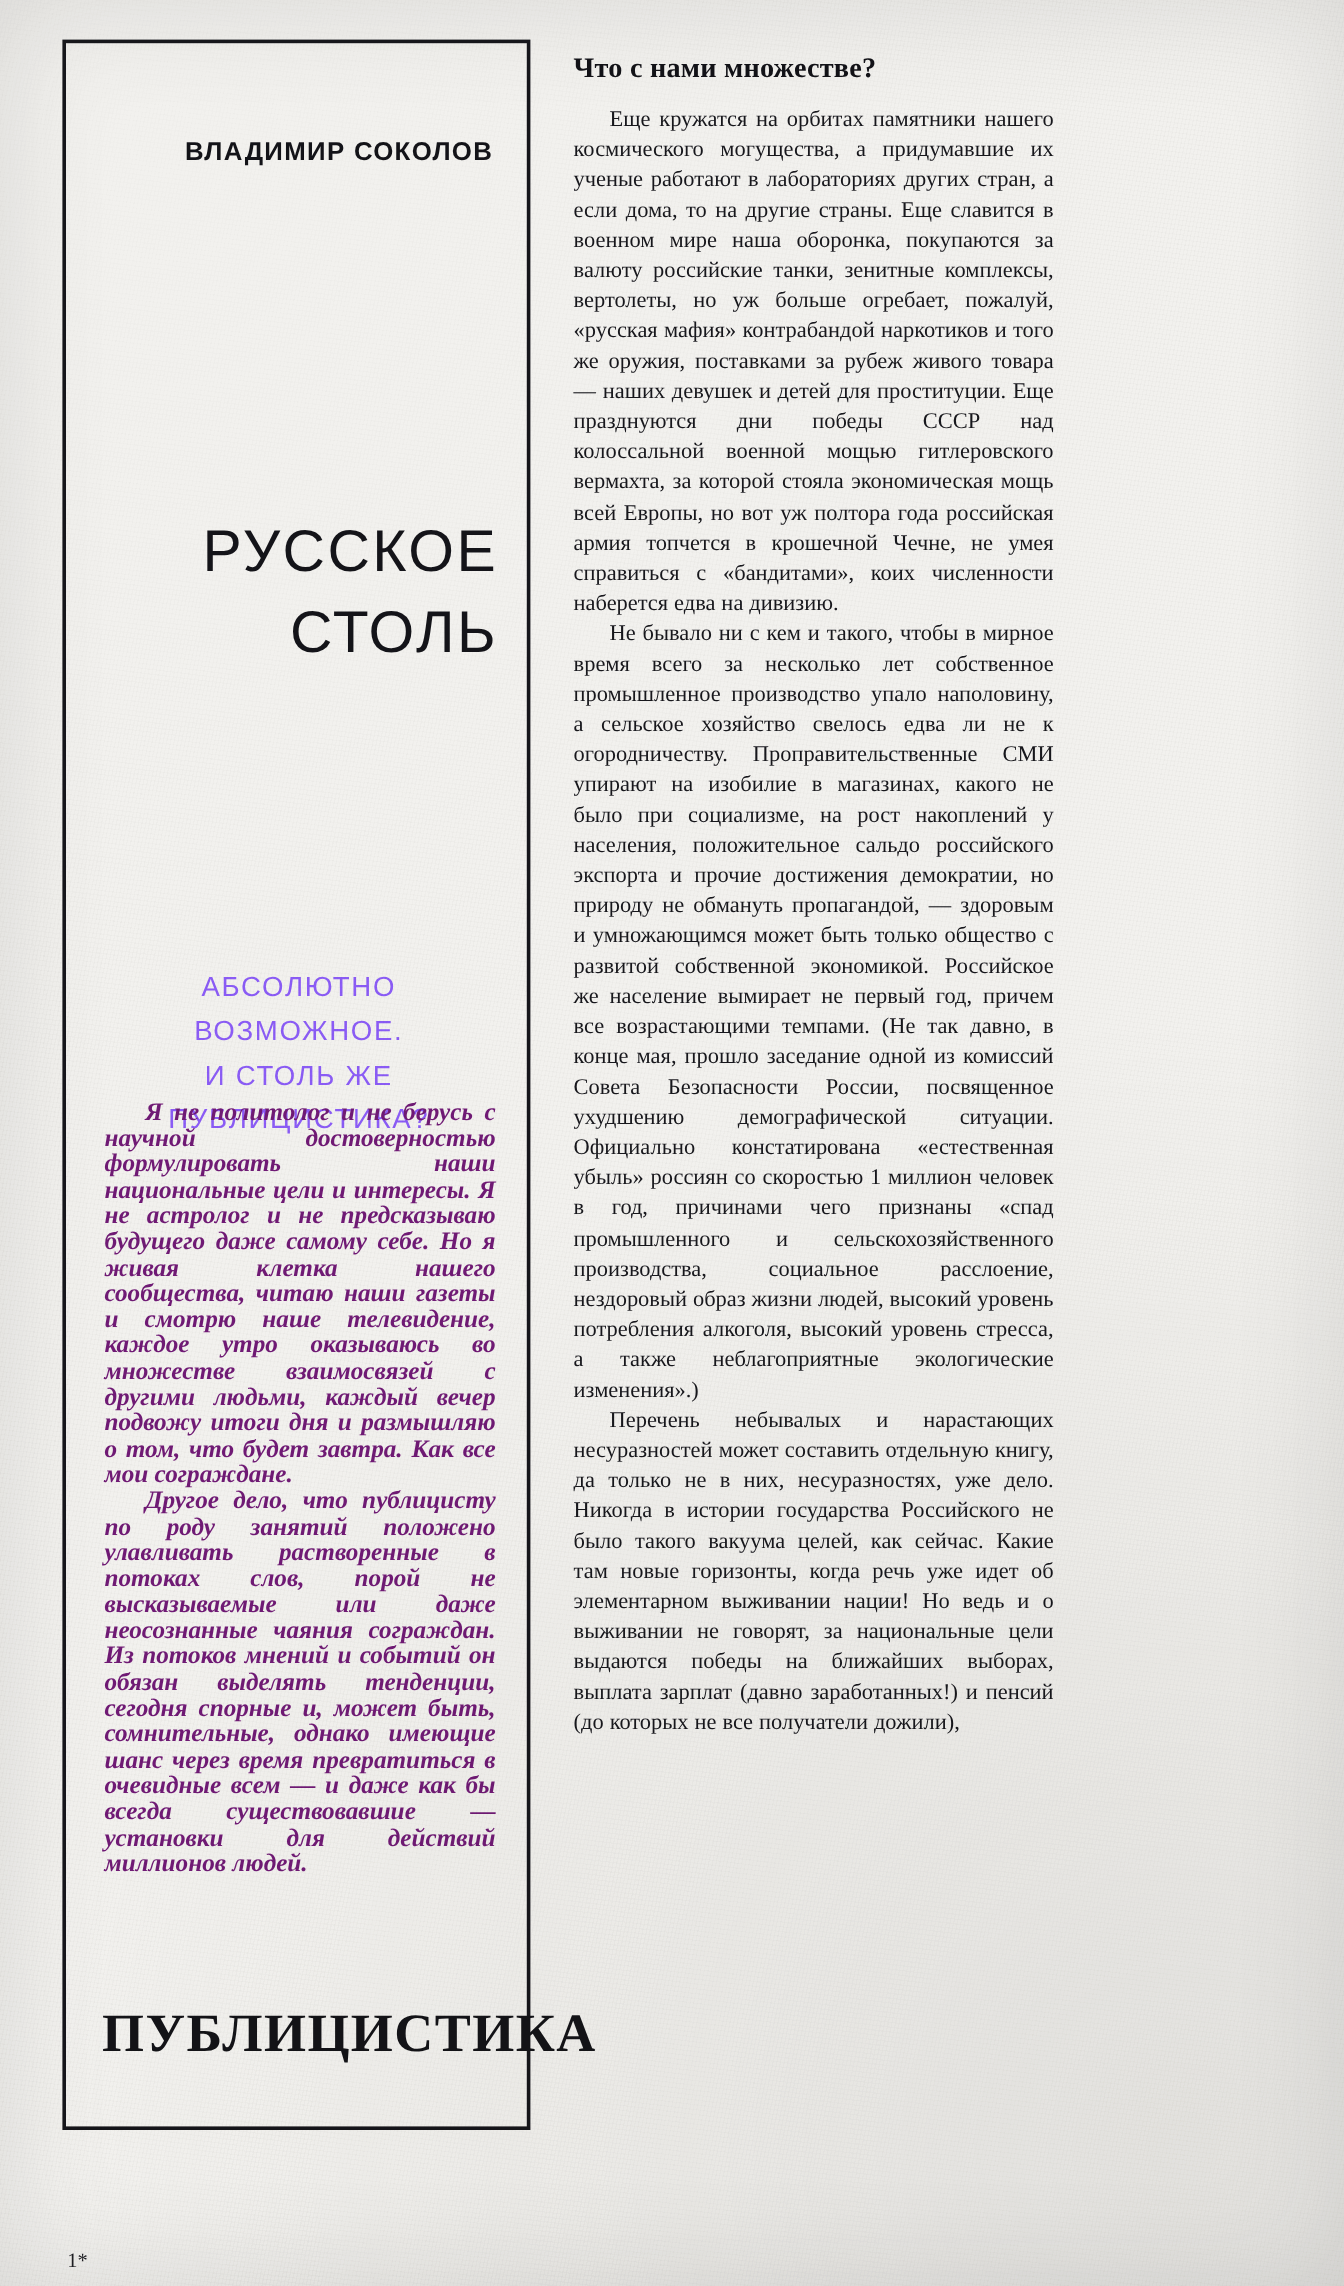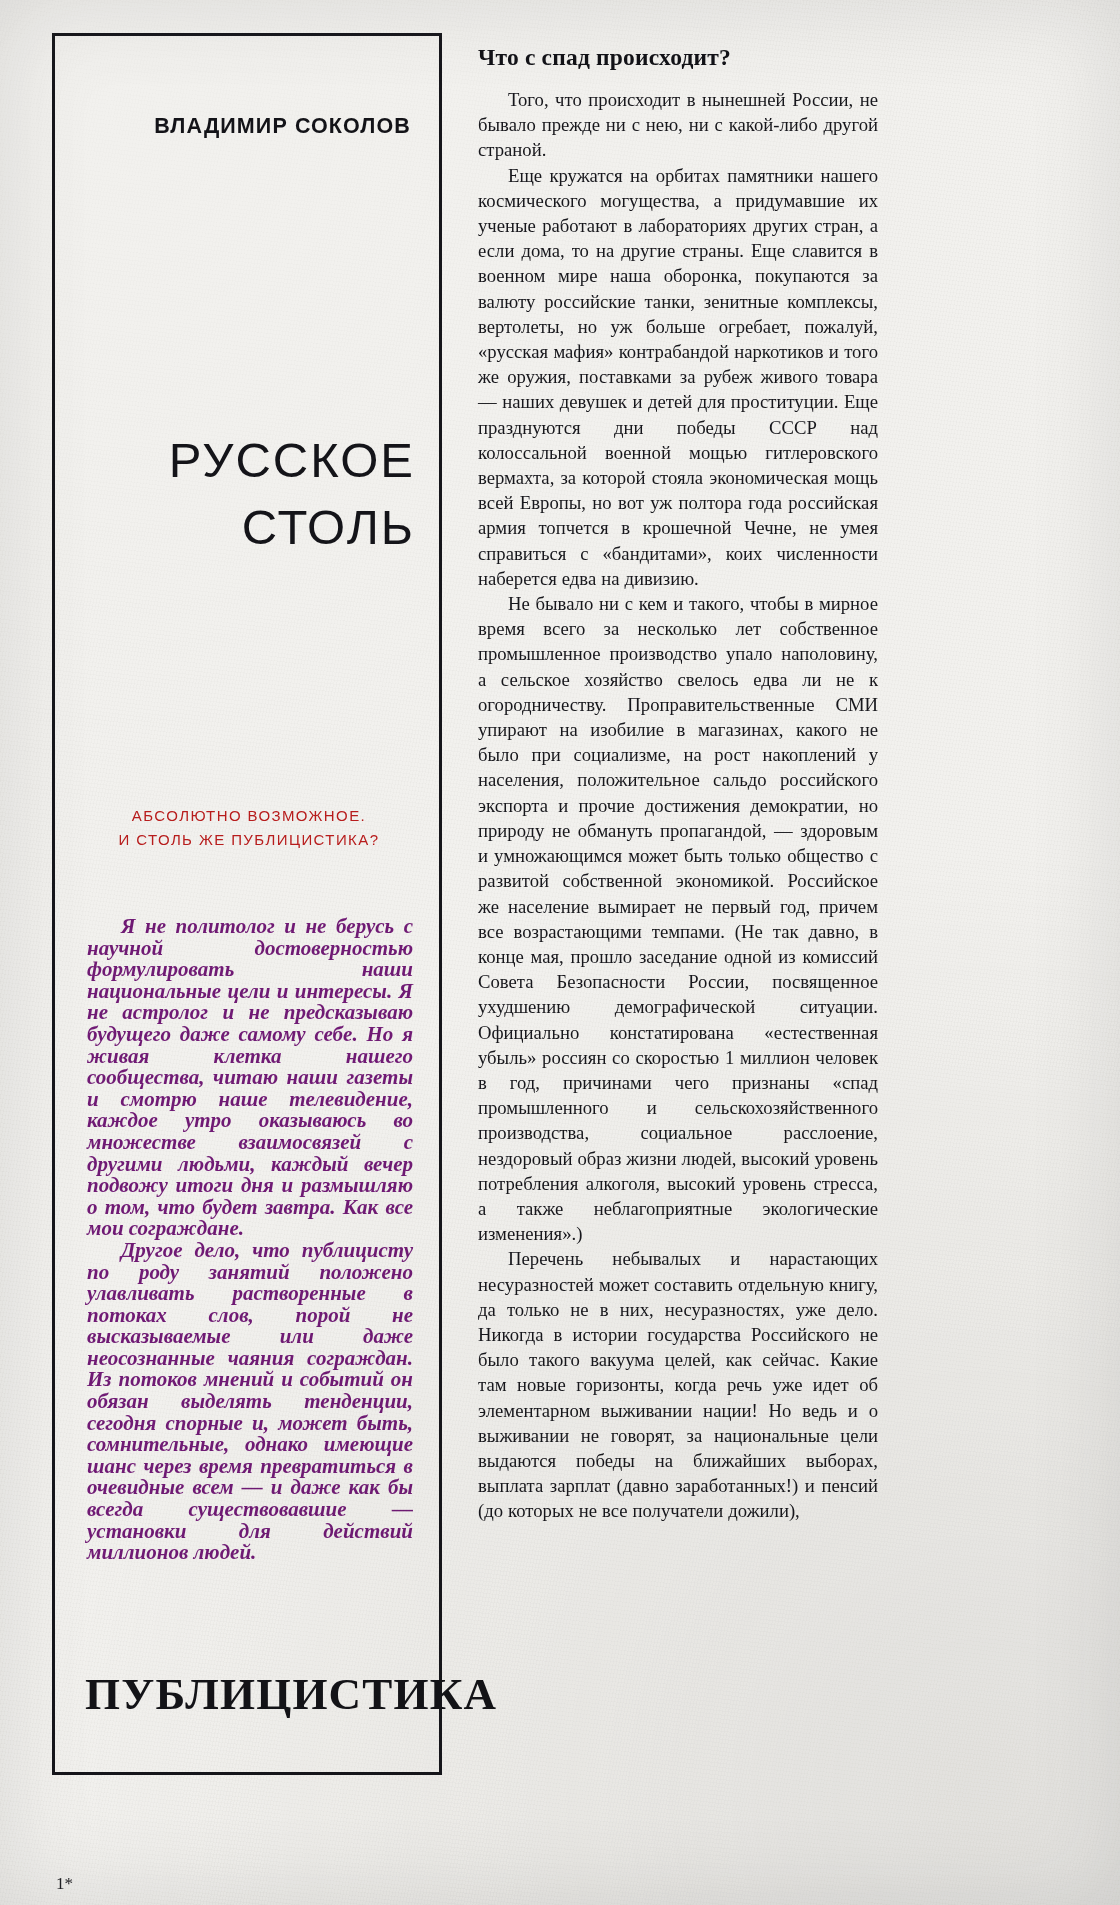--- a/index.html
+++ b/index.html
@@ -84,24 +84,24 @@
     color: #141419;
   }
   .headline .l2 { display: block; margin-top: 18px; }
   .subtitle {
     position: absolute;
     left: 28px;
     right: 24px;
     top: 768px;
     text-align: center;
     font-family: "Liberation Sans", sans-serif;
-    font-size: 15px;
+    font-size: 23px;
     letter-spacing: 1.4px;
     line-height: 1.6;
-    color: #b91c1c;
+    color: #8b5cf6;
   }
   .subtitle .l2 { display: block; }
   .lead {
     position: absolute;
     left: 32px;
     right: 26px;
     top: 880px;
     font-family: "Liberation Serif", serif;
     font-style: italic;
     font-weight: bold;
@@ -184,23 +184,22 @@
         <p>Другое дело, что публицисту по роду занятий положено улавливать растворенные в потоках слов, порой не высказываемые или даже неосознанные чаяния сограждан. Из потоков мнений и событий он обязан выделять тенденции, сегодня спорные и, может быть, сомнительные, однако имеющие шанс через время превратиться в очевидные всем — и даже как бы всегда существовавшие — установки для действий миллионов людей.</p>
       </div>
 
       <div class="rubric">ПУБЛИЦИСТИКА</div>
     </div>
   </div>
 
   <div class="folio">1*</div>
 
   <div class="column">
-    <h2 class="col-heading">Что с спад происходит?</h2>
+    <h2 class="col-heading">Что с нами множестве?</h2>
 
     <div class="col-body">
-      <p>Того, что происходит в нынешней России, не бывало прежде ни с нею, ни с какой-либо другой страной.</p>
       <p>Еще кружатся на орбитах памятники нашего космического могущества, а придумавшие их ученые работают в лабораториях других стран, а если дома, то на другие страны. Еще славится в военном мире наша оборонка, покупаются за валюту российские танки, зенитные комплексы, вертолеты, но уж больше огребает, пожалуй, «русская мафия» контрабандой наркотиков и того же оружия, поставками за рубеж живого товара — наших девушек и детей для проституции. Еще празднуются дни победы СССР над колоссальной военной мощью гитлеровского вермахта, за которой стояла экономическая мощь всей Европы, но вот уж полтора года российская армия топчется в крошечной Чечне, не умея справиться с «бандитами», коих численности наберется едва на дивизию.</p>
       <p>Не бывало ни с кем и такого, чтобы в мирное время всего за несколько лет собственное промышленное производство упало наполовину, а сельское хозяйство свелось едва ли не к огородничеству. Проправительственные СМИ упирают на изобилие в магазинах, какого не было при социализме, на рост накоплений у населения, положительное сальдо российского экспорта и прочие достижения демократии, но природу не обмануть пропагандой, — здоровым и умножающимся может быть только общество с развитой собственной экономикой. Российское же население вымирает не первый год, причем все возрастающими темпами. (Не так давно, в конце мая, прошло заседание одной из комиссий Совета Безопасности России, посвященное ухудшению демографической ситуации. Официально констатирована «естественная убыль» россиян со скоростью 1 миллион человек в год, причинами чего признаны «спад промышленного и сельскохозяйственного производства, социальное расслоение, нездоровый образ жизни людей, высокий уровень потребления алкоголя, высокий уровень стресса, а также неблагоприятные экологические изменения».)</p>
       <p>Перечень небывалых и нарастающих несуразностей может составить отдельную книгу, да только не в них, несуразностях, уже дело. Никогда в истории государства Российского не было такого вакуума целей, как сейчас. Какие там новые горизонты, когда речь уже идет об элементарном выживании нации! Но ведь и о выживании не говорят, за национальные цели выдаются победы на ближайших выборах, выплата зарплат (давно заработанных!) и пенсий (до которых не все получатели дожили),</p>
     </div>
   </div>
 
 </div>
 
 </body></html>

